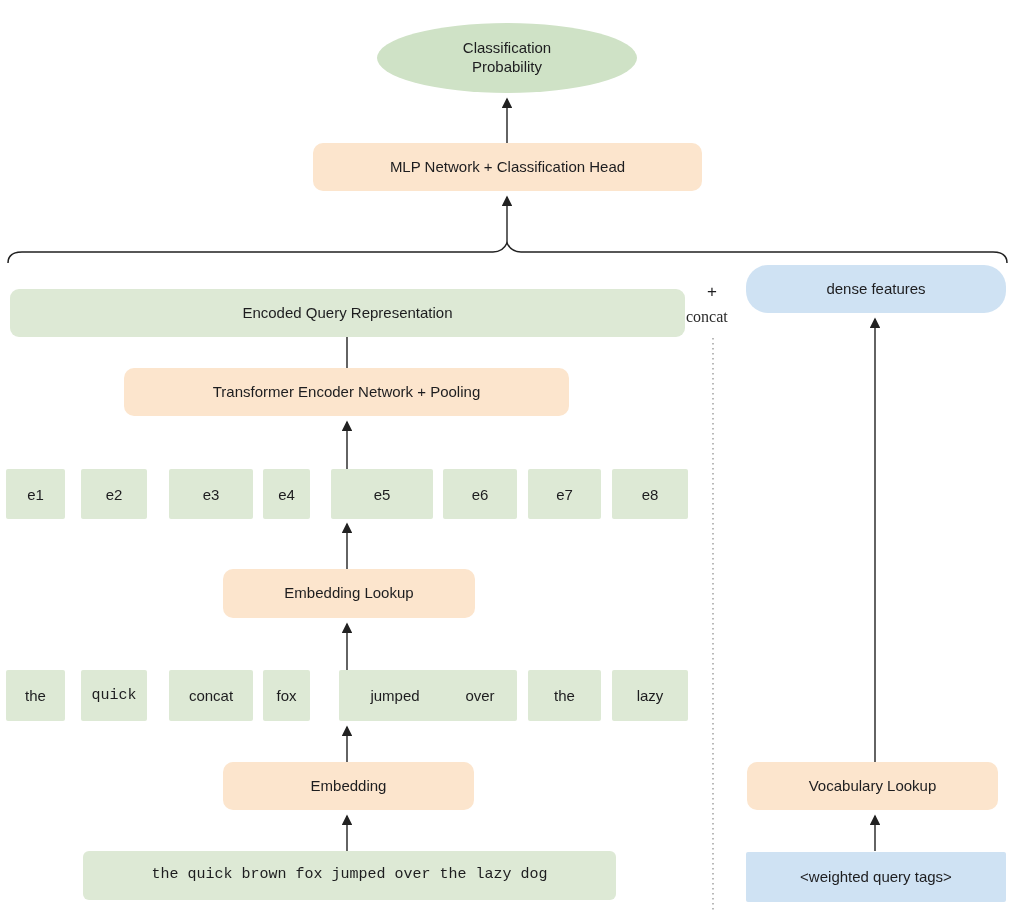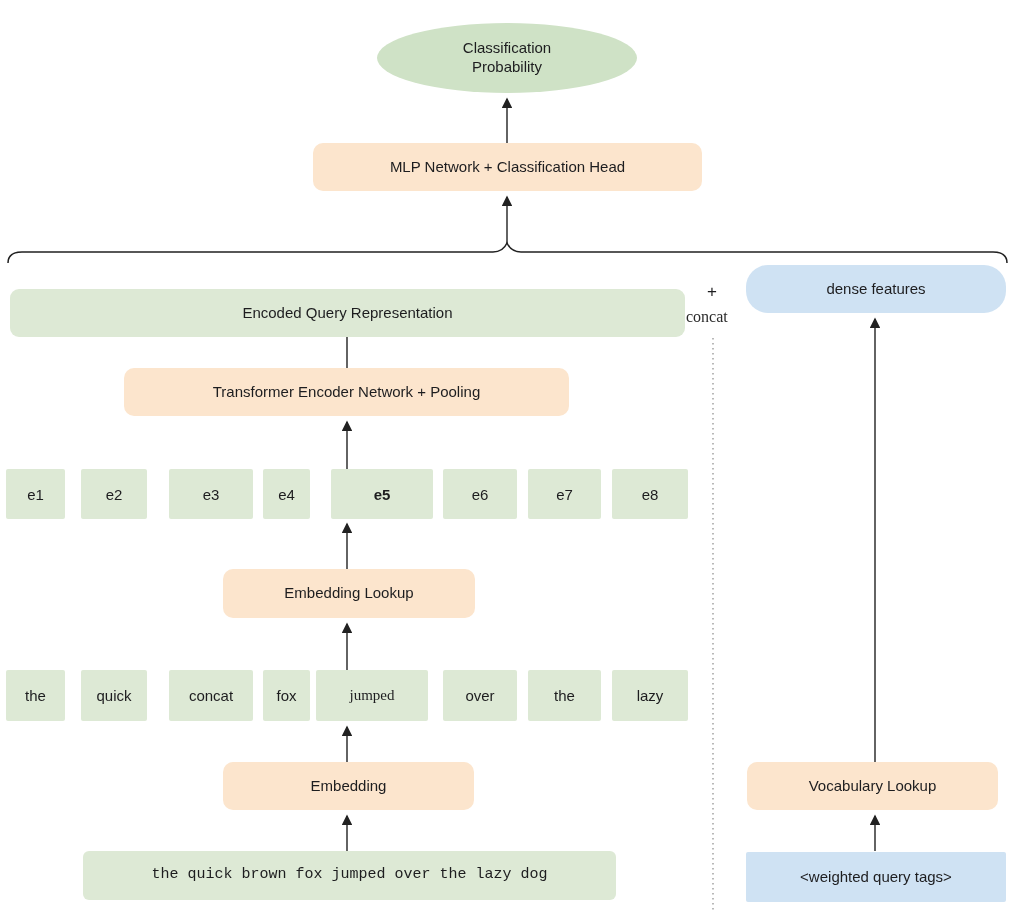--- a/index.html
+++ b/index.html
@@ -110,36 +110,36 @@
 
   <div class="node orange" style="left:124px;top:368px;width:445px;height:48px;">
     <span>Transformer Encoder Network + Pooling</span>
   </div>
 
   <div class="erow">
     <div class="tok" style="left:6px;width:59px;">e1</div>
     <div class="tok" style="left:81px;width:66px;">e2</div>
     <div class="tok" style="left:169px;width:84px;">e3</div>
     <div class="tok" style="left:263px;width:47px;">e4</div>
-    <div class="tok" style="left:331px;width:102px;font-weight:bold;">e5</div>
+    <div class="tok" style="left:331px;width:102px;">e5</div>
     <div class="tok" style="left:443px;width:74px;">e6</div>
     <div class="tok" style="left:528px;width:73px;">e7</div>
     <div class="tok" style="left:612px;width:76px;">e8</div>
   </div>
 
   <div class="node orange" style="left:223px;top:569px;width:252px;height:49px;">
     <span>Embedding Lookup</span>
   </div>
 
   <div class="wrow">
     <div class="tok" style="left:6px;width:59px;">the</div>
-    <div class="tok" style="left:81px;width:66px;">quick</div>
+    <div class="tok" style="left:81px;width:66px;font-family:Liberation Mono, monospace;">quick</div>
     <div class="tok" style="left:169px;width:84px;">concat</div>
     <div class="tok" style="left:263px;width:47px;">fox</div>
-    <div class="tok" style="left:316px;width:112px;font-family:Liberation Serif, serif;">jumped</div>
+    <div class="tok" style="left:339px;width:112px;">jumped</div>
     <div class="tok" style="left:443px;width:74px;">over</div>
     <div class="tok" style="left:528px;width:73px;">the</div>
     <div class="tok" style="left:612px;width:76px;">lazy</div>
   </div>
 
   <div class="node orange" style="left:223px;top:762px;width:251px;height:48px;">
     <span>Embedding</span>
   </div>
 
   <div class="node green-flat" style="left:83px;top:851px;width:533px;height:49px;">

